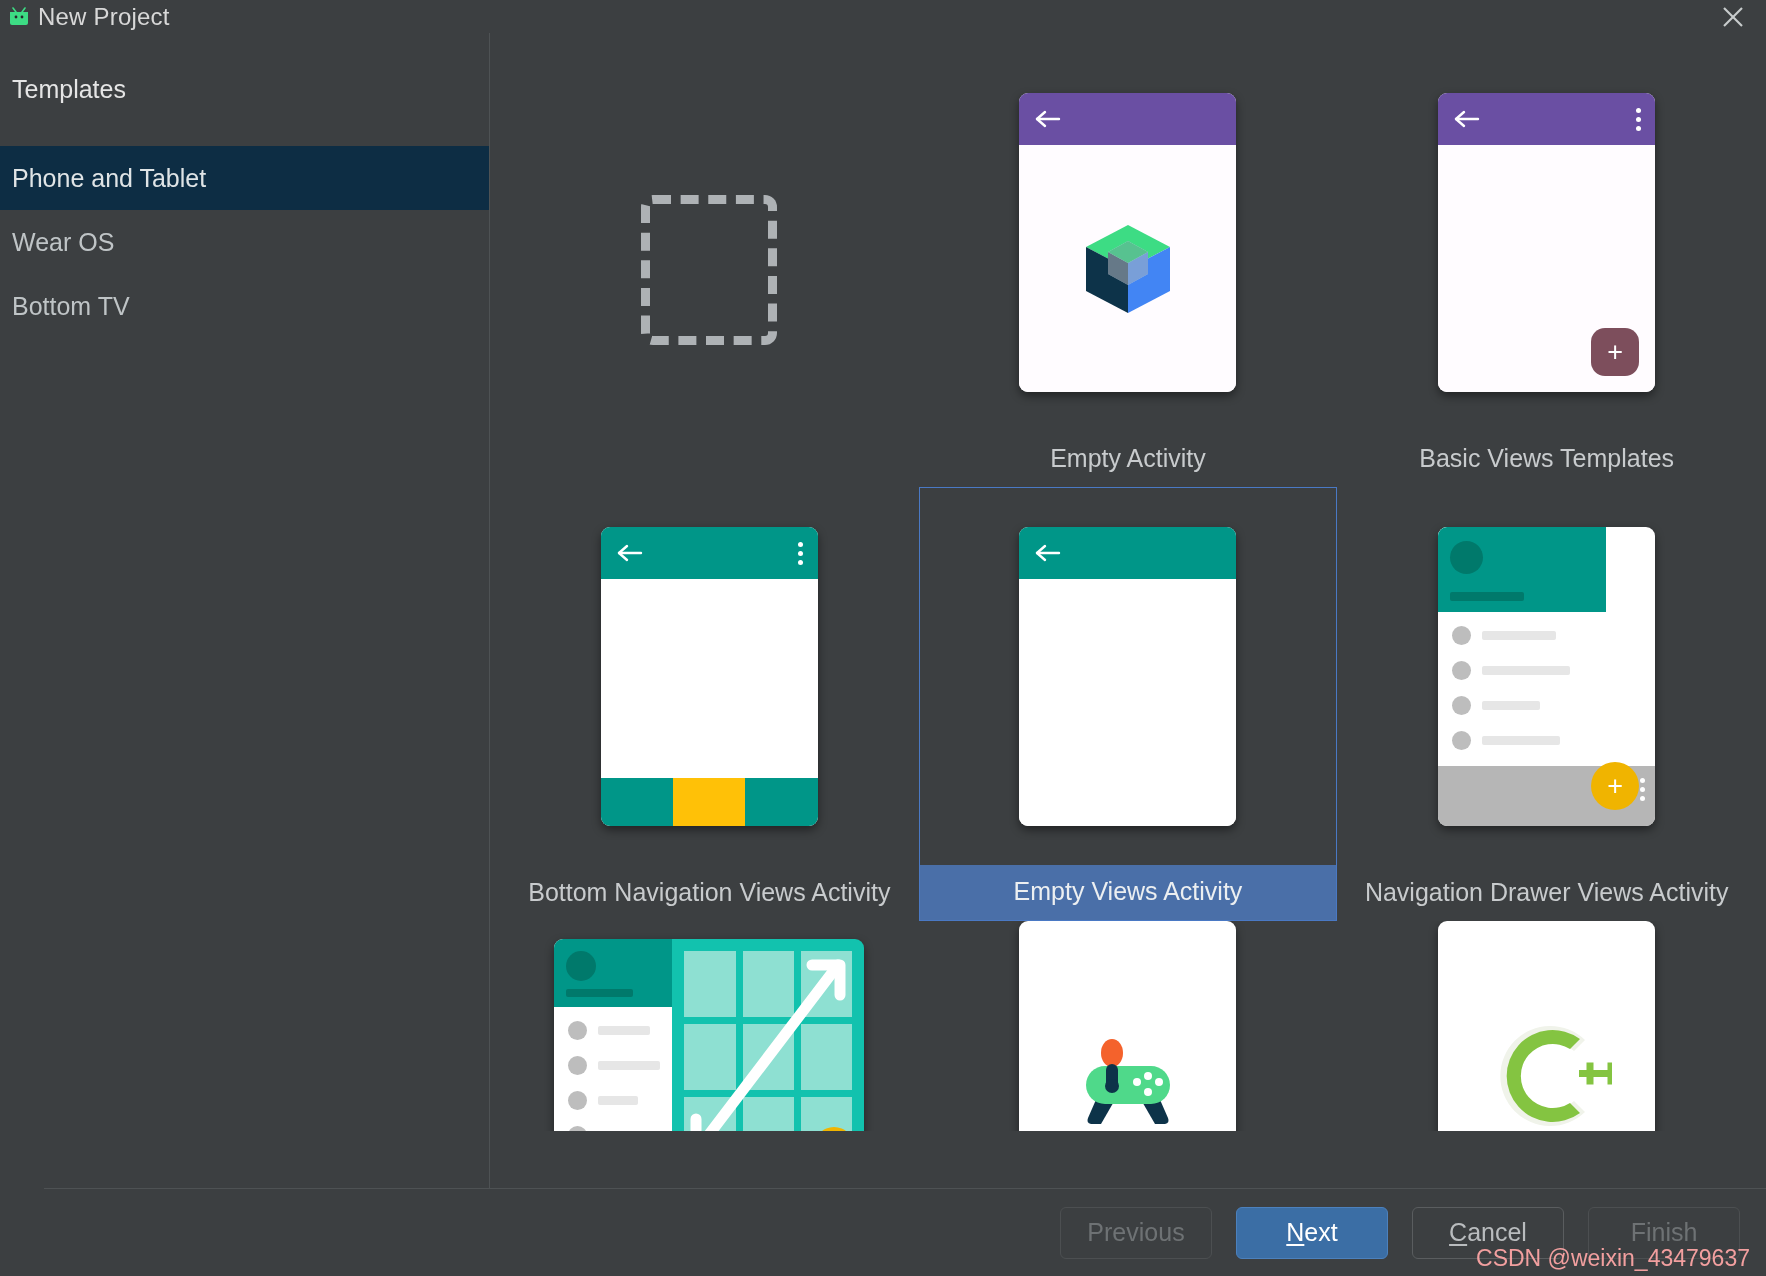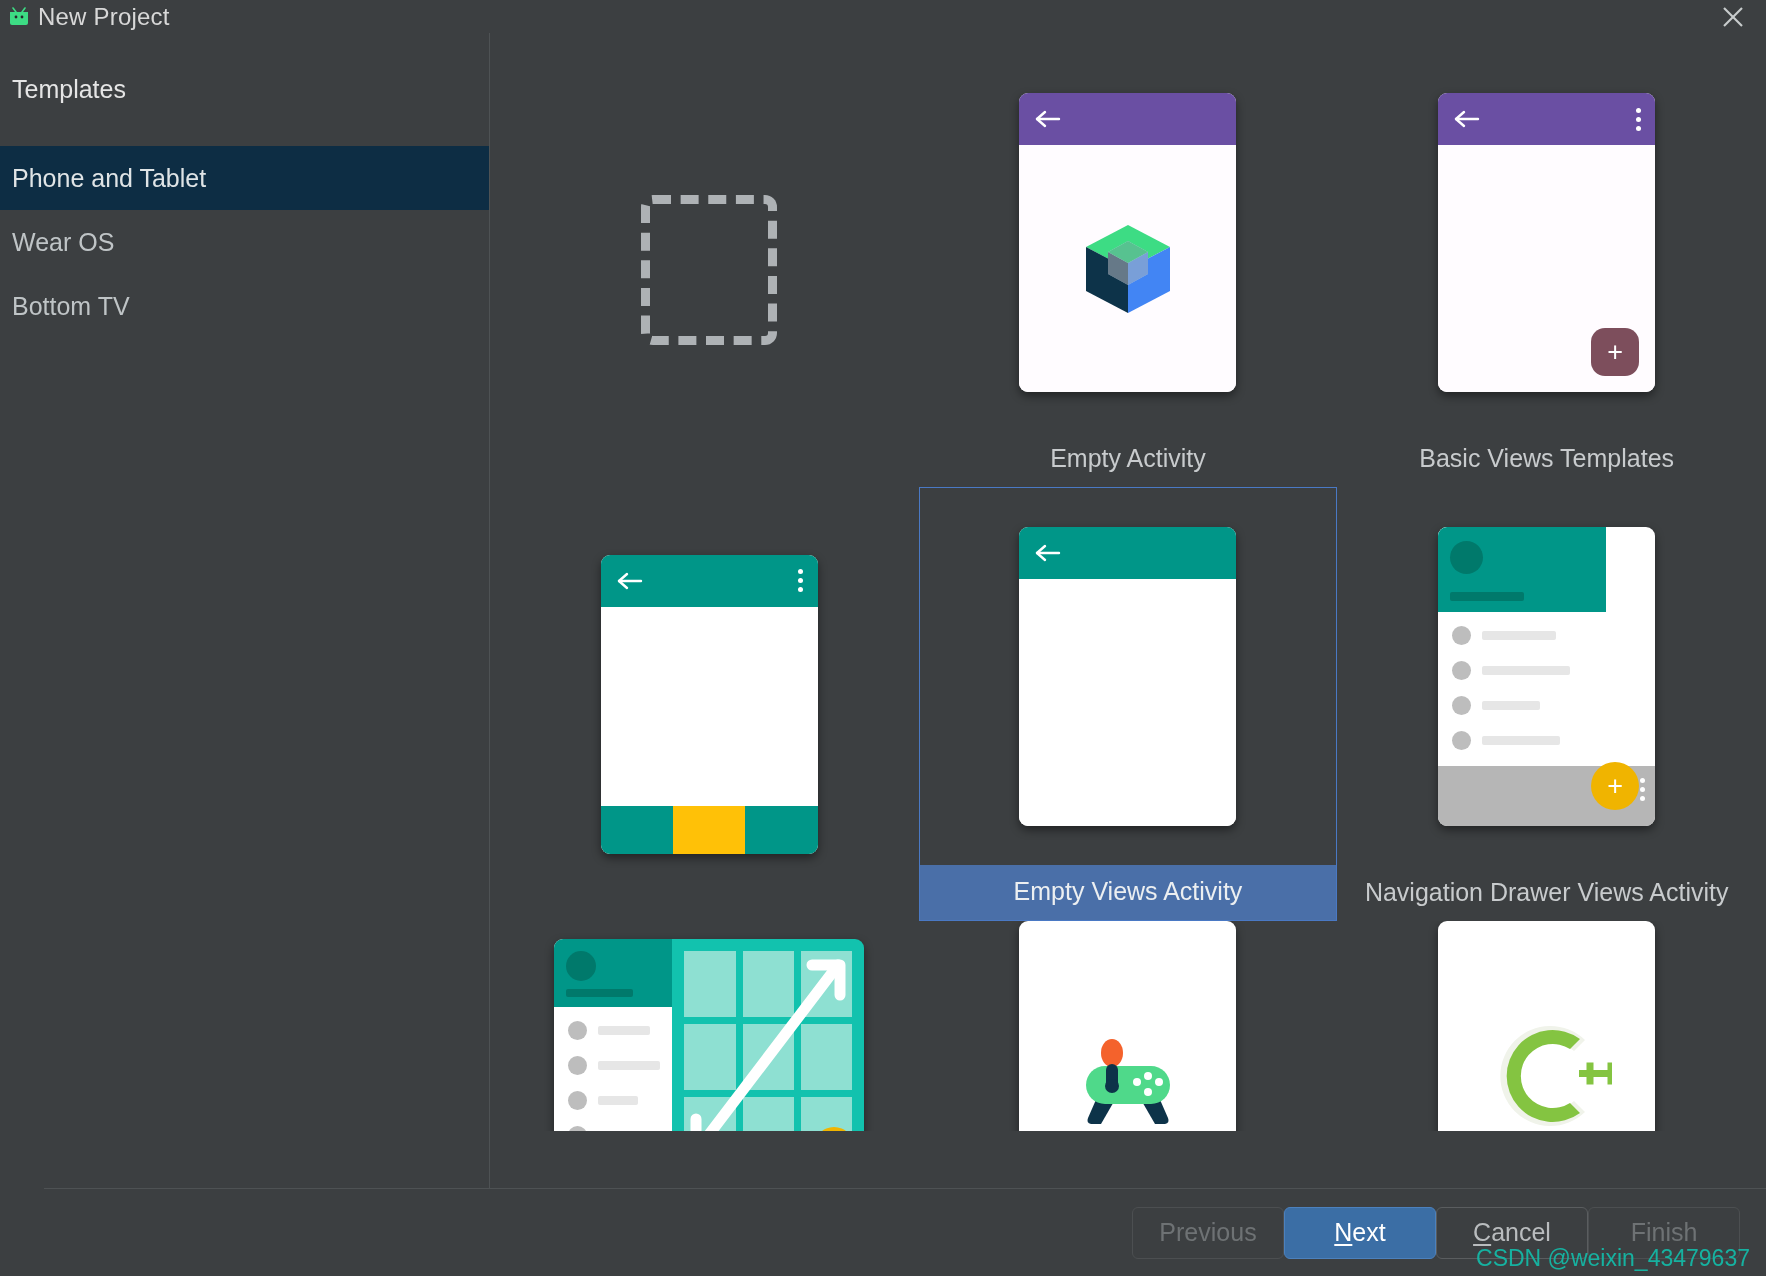--- a/index.html
+++ b/index.html
@@ -201,42 +201,42 @@
     box-shadow: 0 4px 10px rgba(0,0,0,.45);
     overflow: hidden;
   }
 
   
   .footer {
     flex: 0 0 88px; height: 88px;
     background: #3c3f41;
     border-top: 1px solid #4e5254;
     display: flex; align-items: center; justify-content: flex-end;
-    padding-right: 26px; 
+    padding-right: 26px; gap: 24px;
     position: relative;
     margin-left: 44px;
   }
   .btn {
     min-width: 152px; height: 52px;
     border-radius: 6px;
     display: flex; align-items: center; justify-content: center;
     font-size: 25px;
     cursor: pointer;
     border: 1px solid #5a5d5f;
     background: #3c3f41;
     color: #b9bcbe;
     padding: 0 22px;
     white-space: nowrap;
   }
   .btn.disabled { color: #6e7274; border-color: #4c4f51; cursor: default; }
   .btn.primary { background: #3b6ea5; border-color: #4c81bd; color: #ffffff; }
   .btn u { text-decoration: underline; text-underline-offset: 3px; }
   .watermark {
     position: absolute; right: 16px; bottom: 4px;
-    color: #14b8a6; font-size: 23px; opacity: .95;
+    color: #fca5a5; font-size: 23px; opacity: .95;
     pointer-events: none; white-space: nowrap;
   }
 </style>
 </head>
 <body>
 
 <div class="dialog">
 
   <div class="titlebar">
     <span class="android-icon">
@@ -351,20 +351,21 @@
                   </span>
               </div>
               <div class="phone-body"></div>
               <div class="bottomnav">
                 <span class="bn-teal"></span>
                 <span class="bn-amber"></span>
                 <span class="bn-teal"></span>
               </div>
             </div>
           </div>
+          <div class="tlabel">Bottom Navigation Views Activity</div>
         </div>
 
         <div class="tpl selected">
           <div class="thumbwrap">
             <div class="phone">
               <div class="appbar teal">
                 <span class="arrow-ic">
                   <svg viewBox="0 0 30 22" width="30" height="22">
                     <line x1="4" y1="11" x2="26" y2="11" stroke="#fff" stroke-width="2.4" stroke-linecap="round"></line>
                     <polyline points="12,4 4,11 12,18" fill="none" stroke="#fff" stroke-width="2.4" stroke-linecap="round" stroke-linejoin="round"></polyline>

